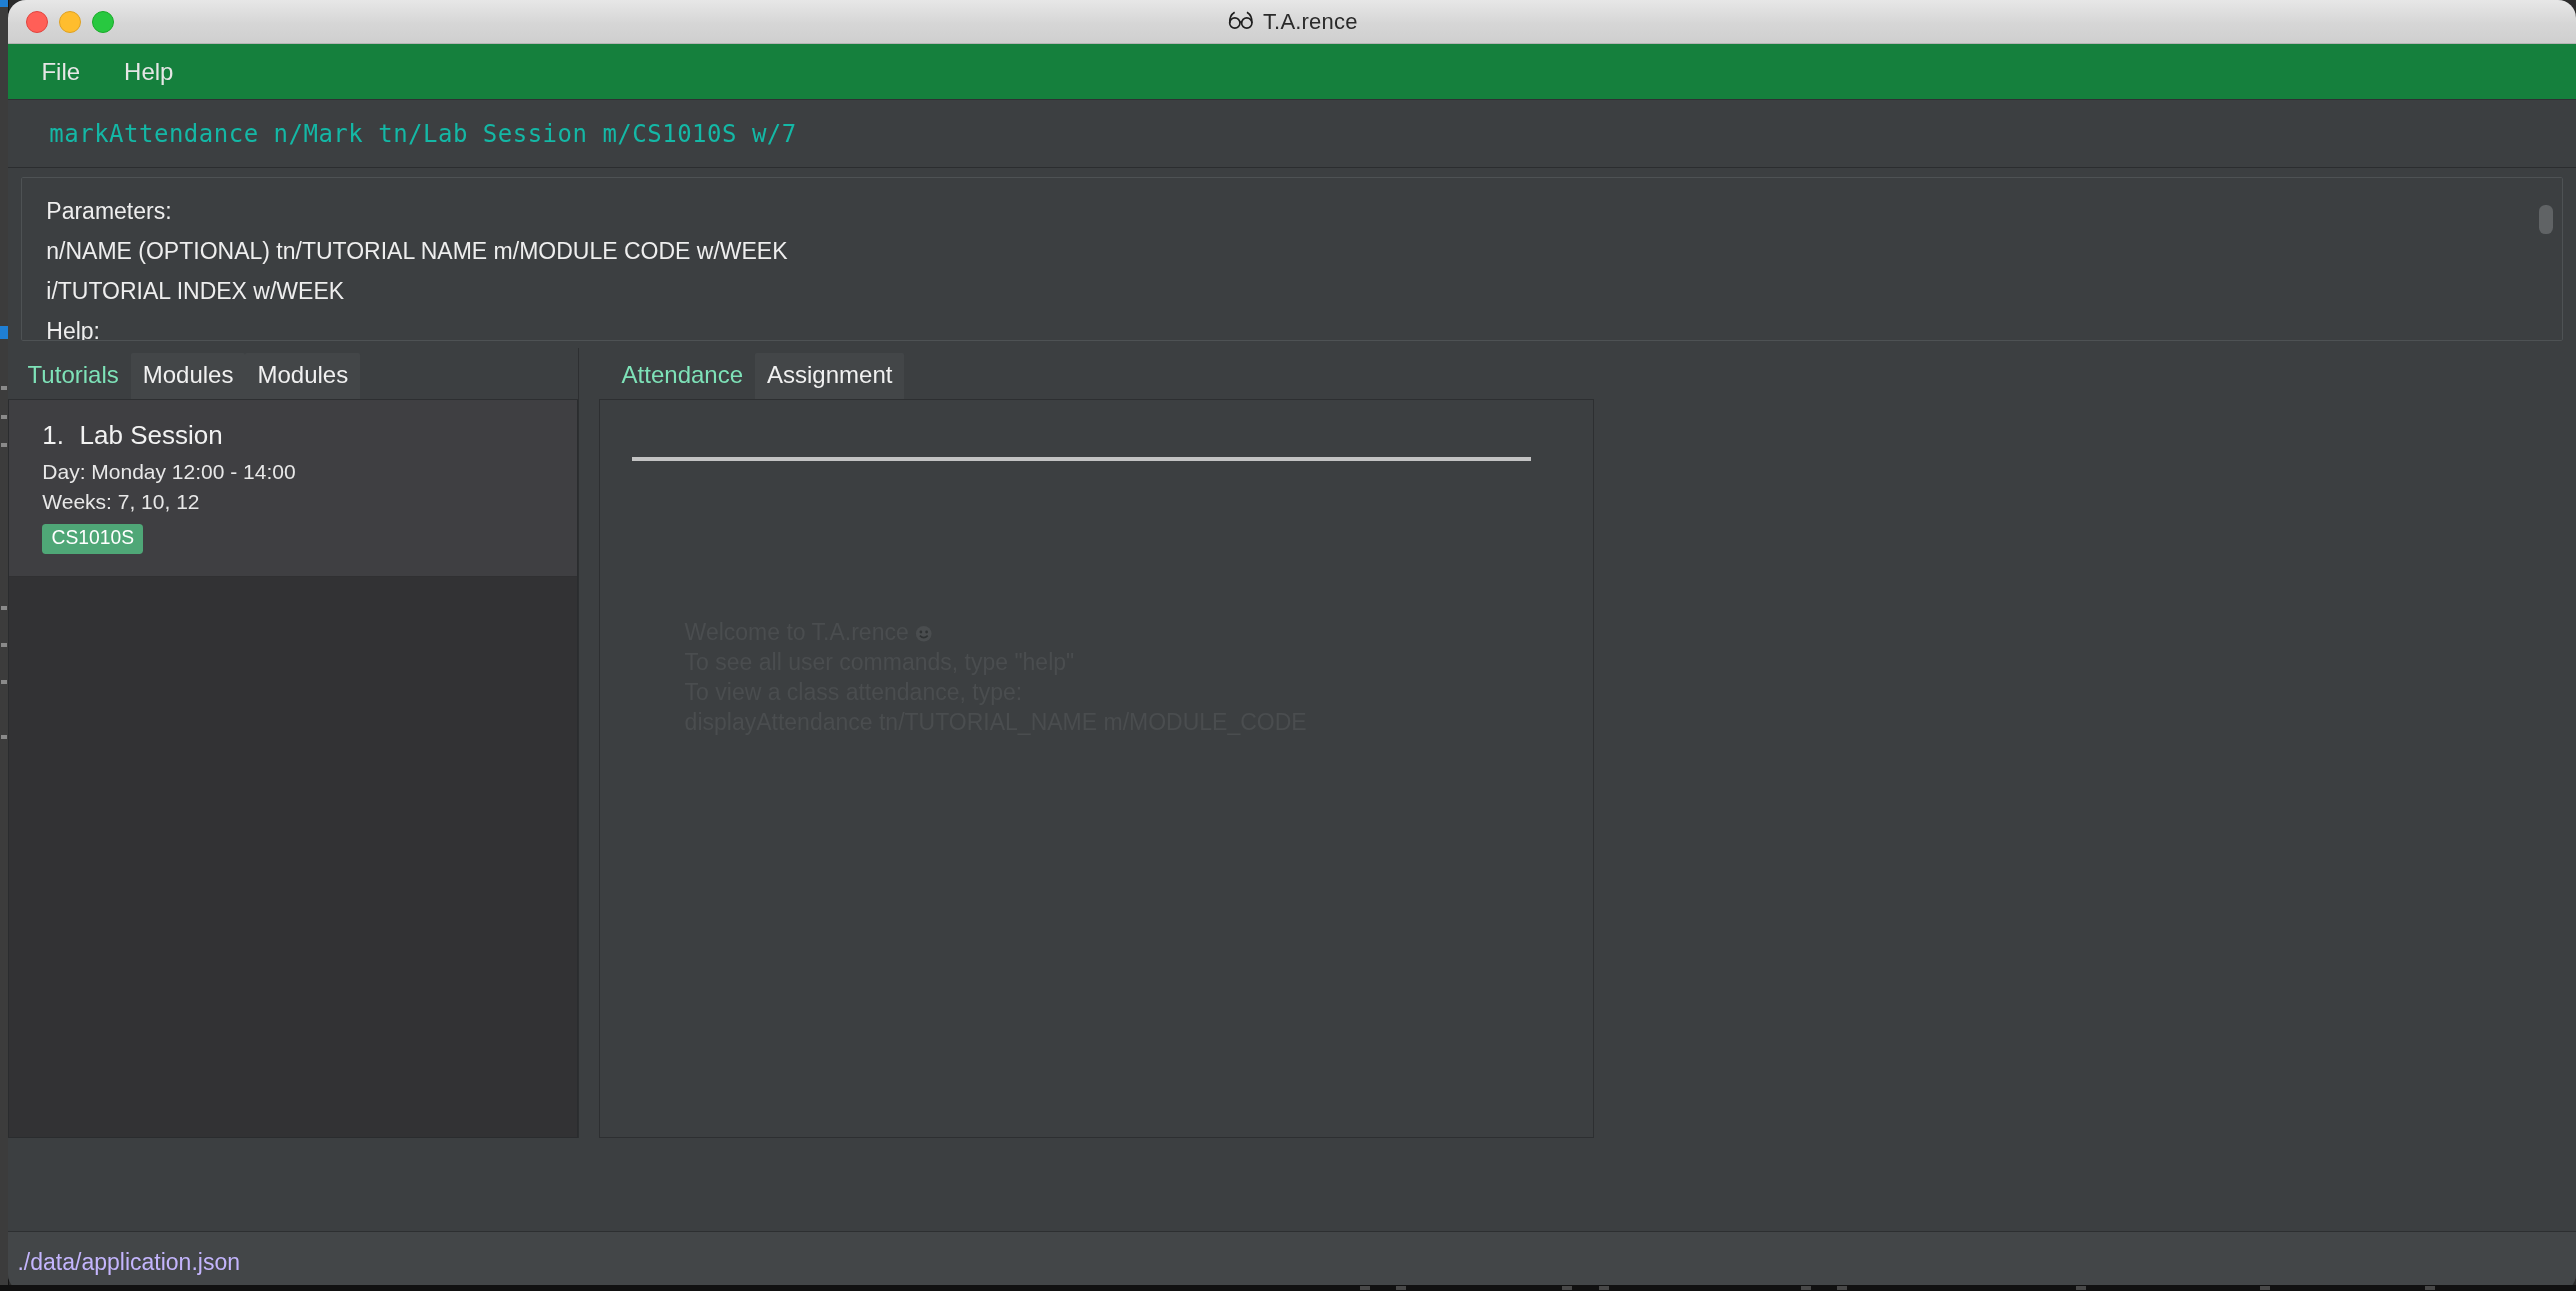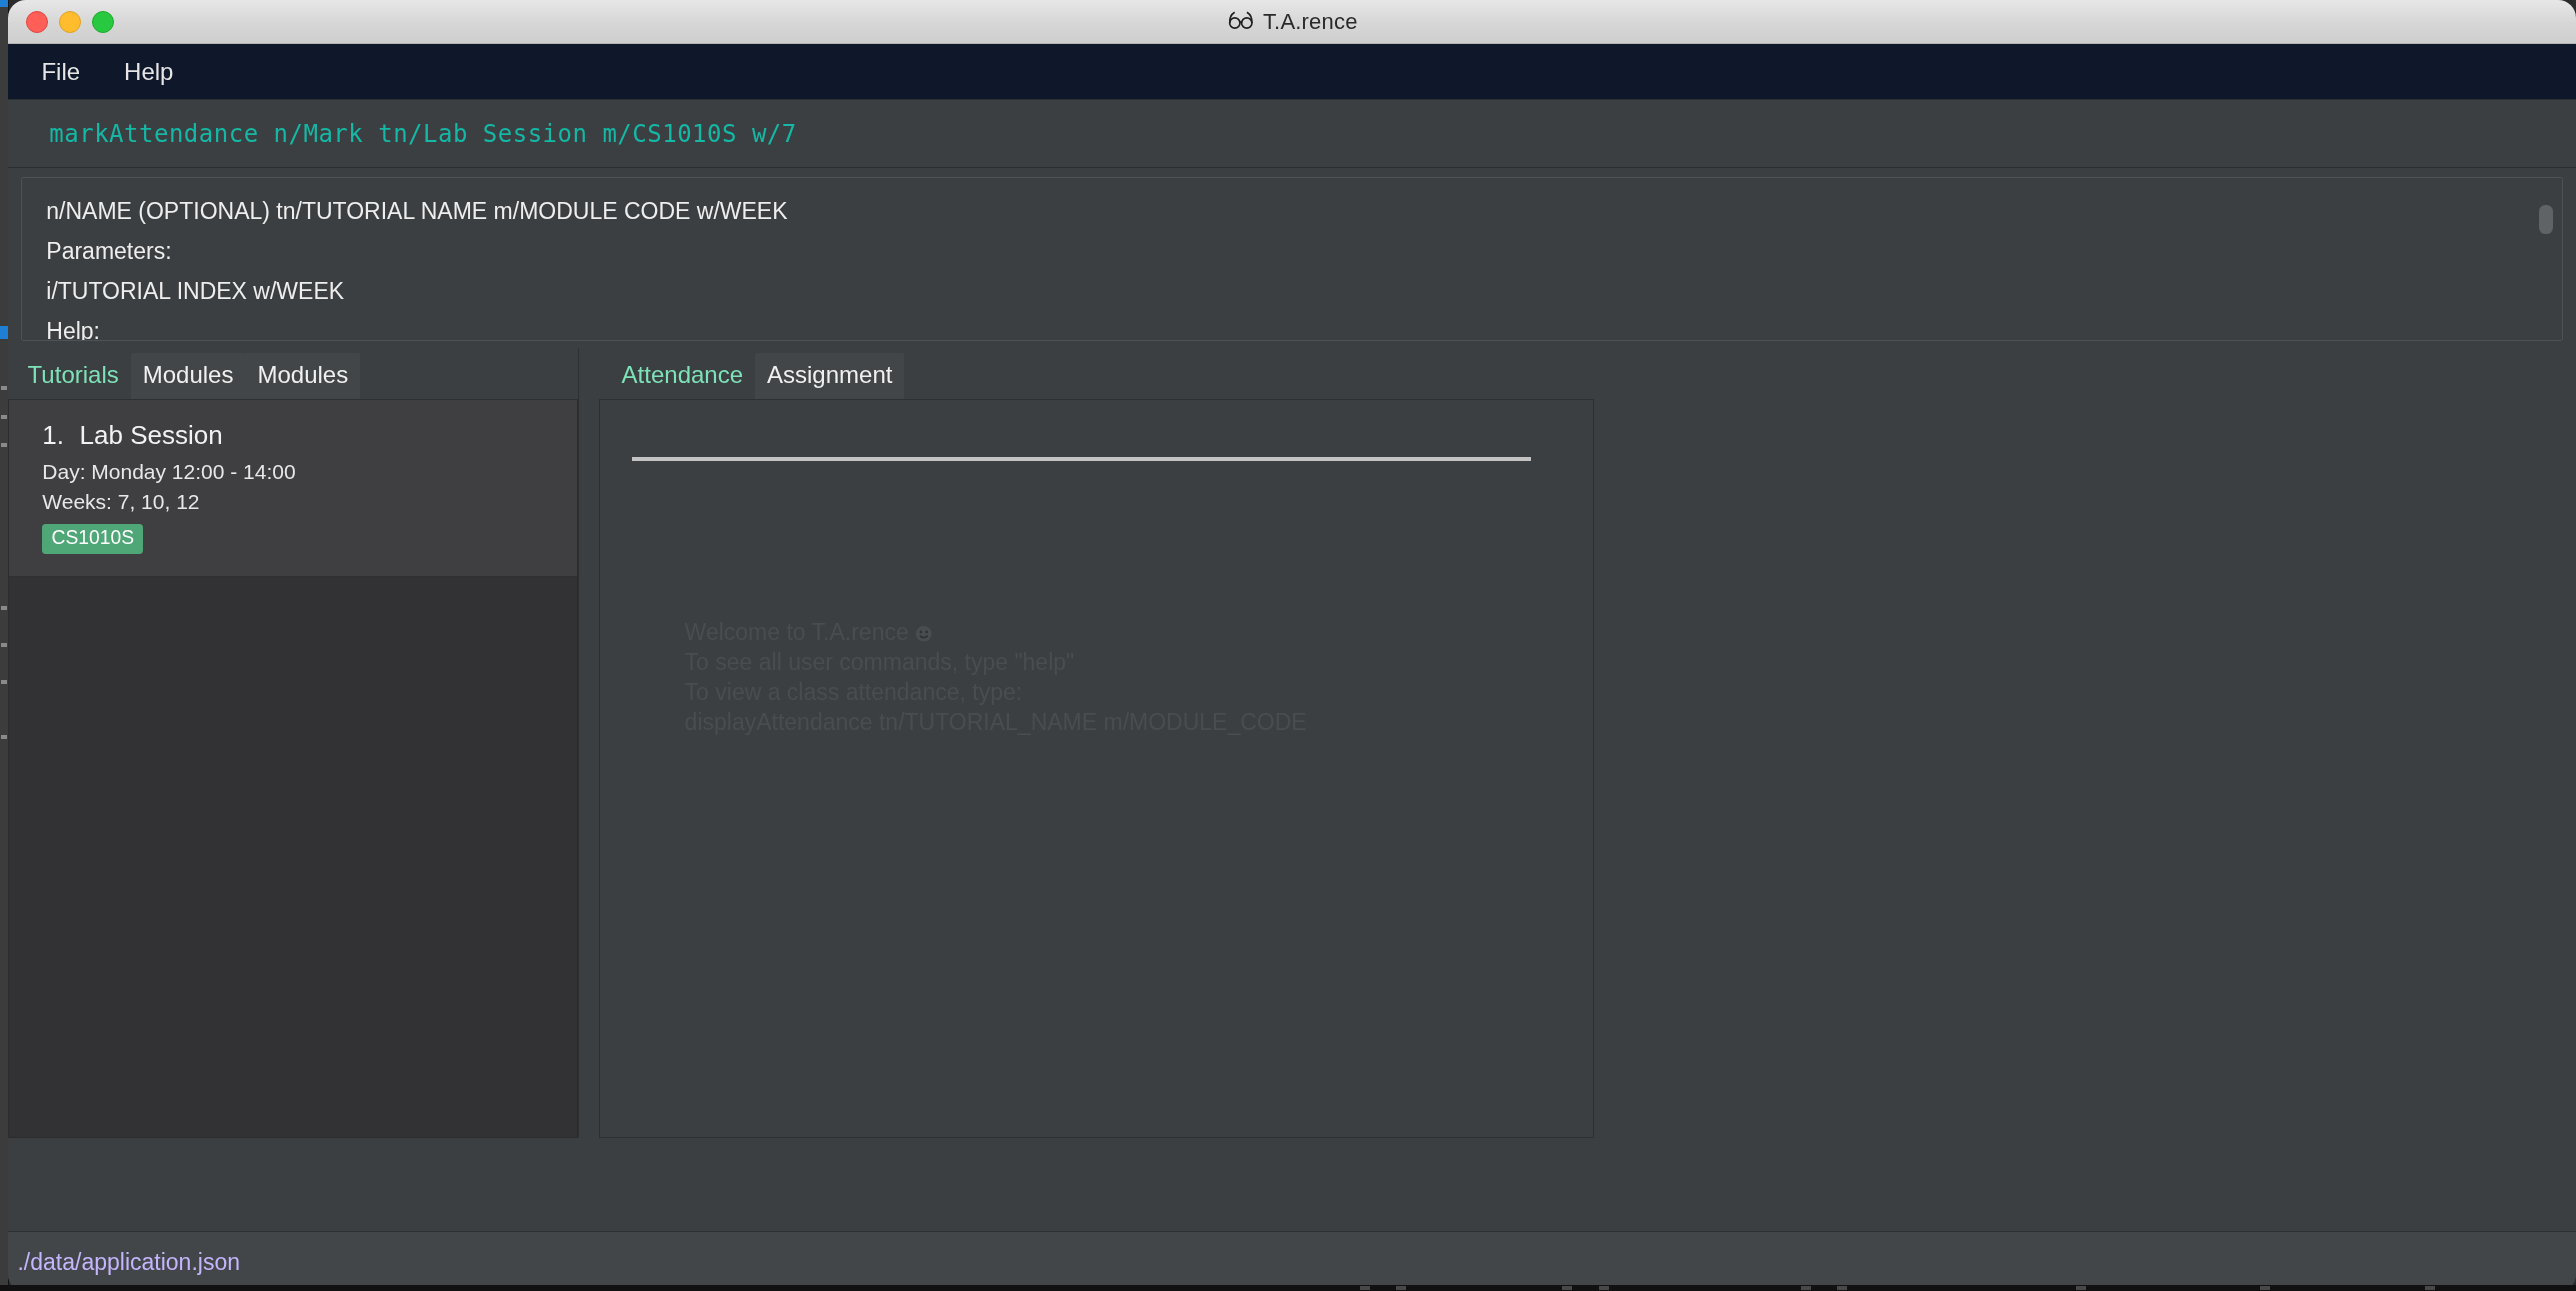--- a/index.html
+++ b/index.html
@@ -94,21 +94,21 @@
   .glasses-icon { display: block; }
   .window-title {
     font-size: 22px;
     color: #2a2a2a;
     letter-spacing: 0.2px;
   }
 
   
   #menubar {
     height: 55px;
-    background: #0f172a;
+    background: #15803d;
     border-bottom: 0.9px solid #2e3133;
     display: flex;
     align-items: center;
     padding-left: 27.6px;
     gap: 33px;
   }
   .menu-item {
     font-size: 24px;
     color: #e6e6e6;
     padding: 3.7px 5.5px;
@@ -390,22 +390,22 @@
       <span class="menu-item">File</span>
       <span class="menu-item">Help</span>
     </div>
 
     <div id="command-box">
       <input id="command-input" type="text" value="markAttendance n/Mark tn/Lab Session m/CS1010S w/7" style="">
     </div>
 
     <div id="result-outer">
       <div id="result-box">
+        <div class="result-line">Parameters:</div>
         <div class="result-line">n/NAME (OPTIONAL) tn/TUTORIAL NAME m/MODULE CODE w/WEEK</div>
-        <div class="result-line">Parameters:</div>
         <div class="result-line">i/TUTORIAL INDEX w/WEEK</div>
         <div class="result-line">Help:</div>
 
         <div id="result-scrollbar">
           <div id="result-scroll-thumb"></div>
         </div>
       </div>
     </div>
 
     <div id="main-split">

